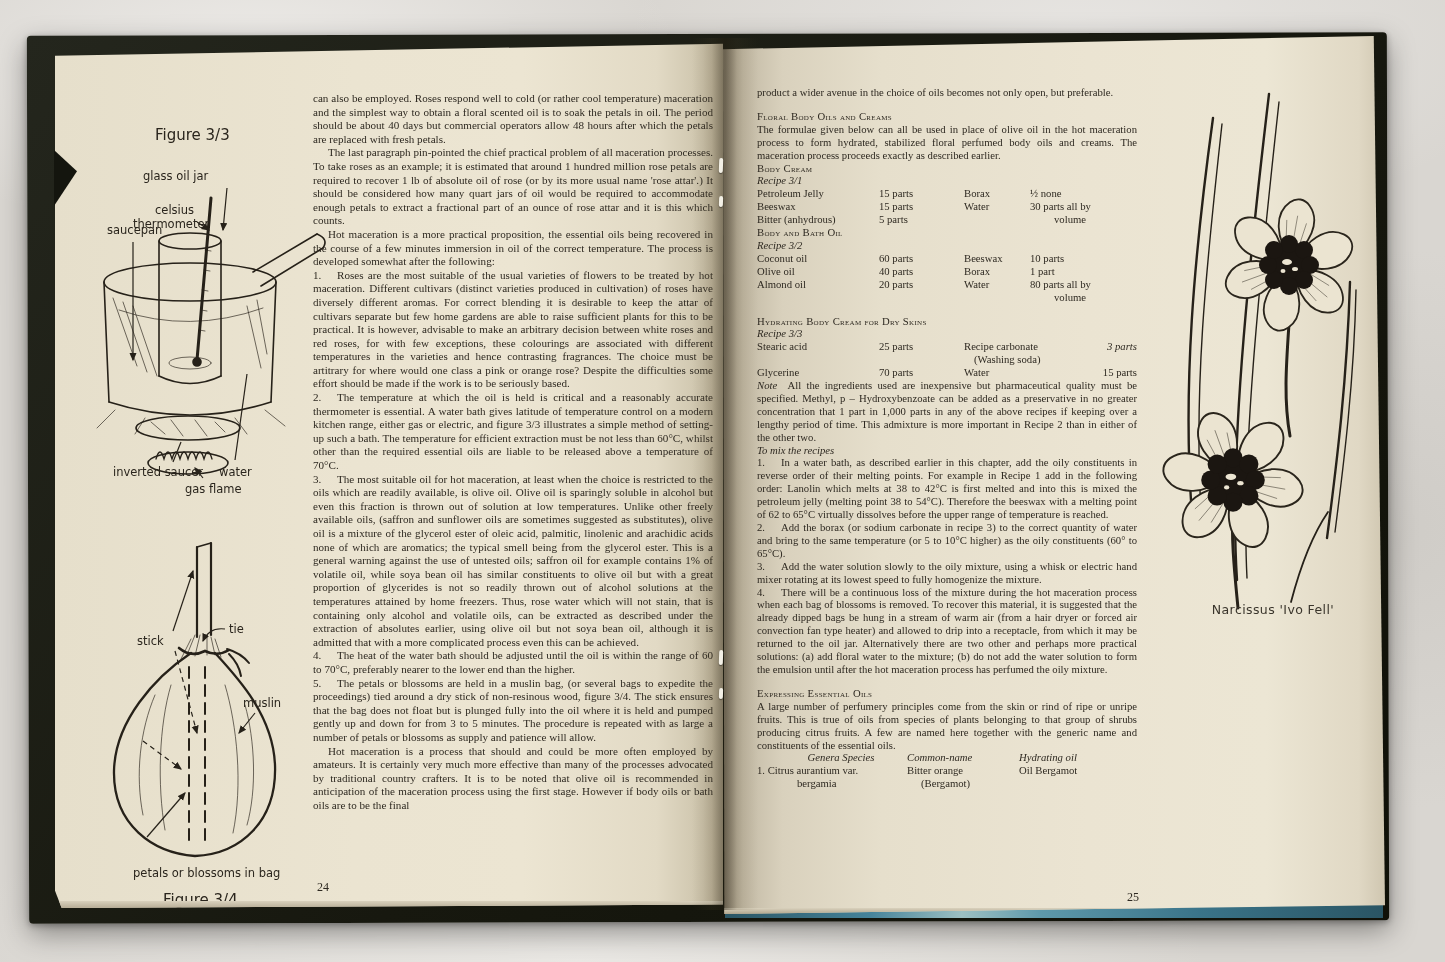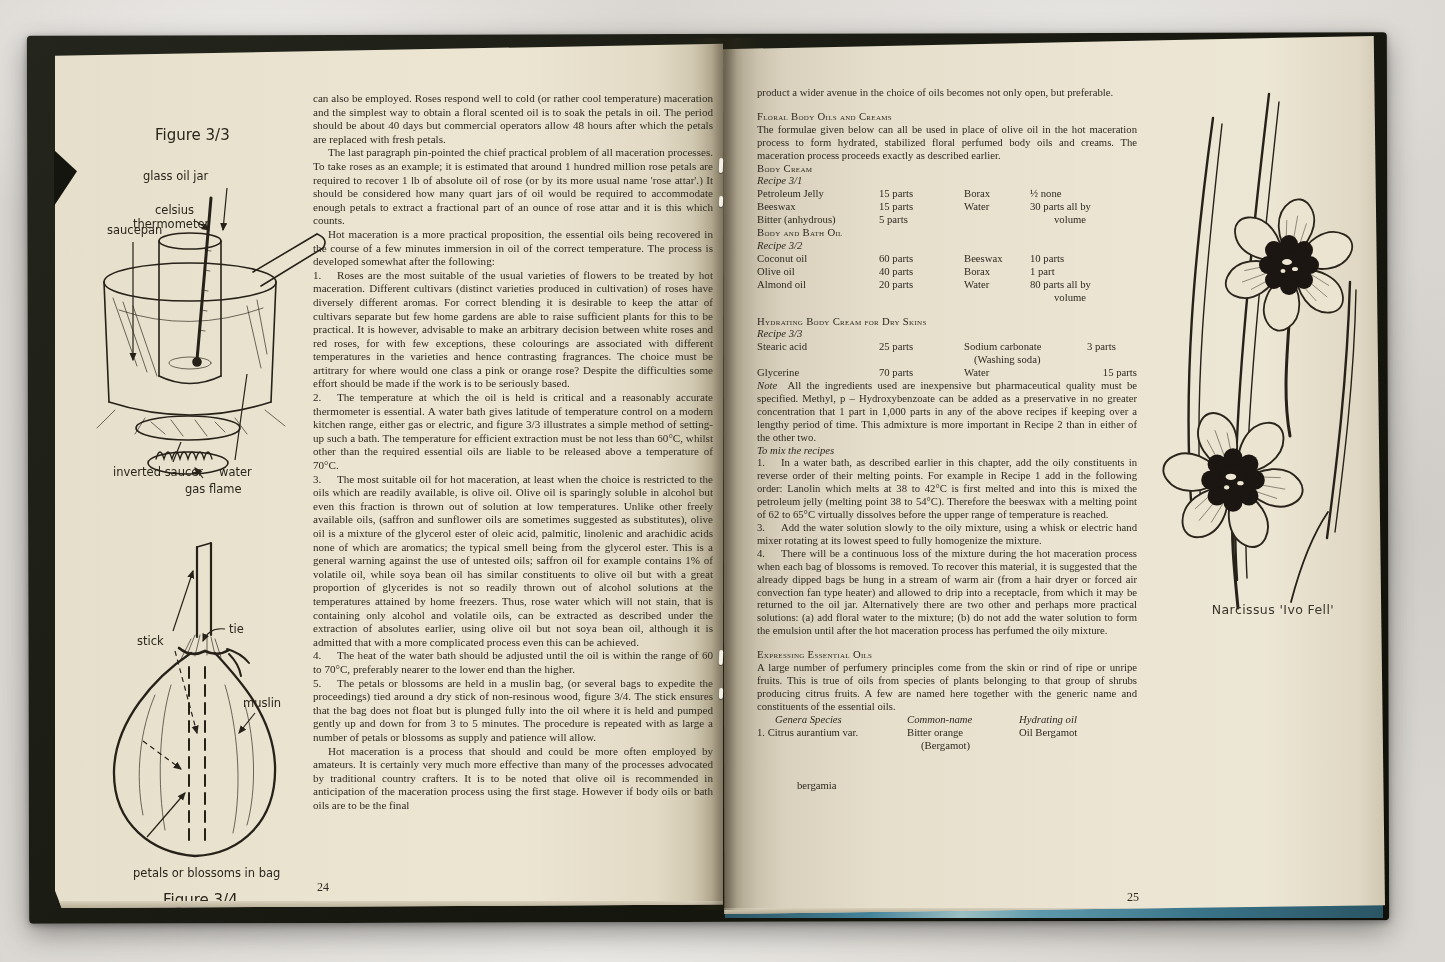--- a/index.html
+++ b/index.html
@@ -60,27 +60,27 @@
   .sc{font-variant:small-caps;letter-spacing:.3px;font-weight:normal;font-size:inherit;margin:0;}
   .it{font-style:italic;}
   .sp{height:11px;}
   .pgnum{position:absolute;font-size:12px;}
   .pg-left{left:262px;top:838px;}
   .pg-right{left:34px;top:830px;width:382px;text-align:right;margin-top:24px;}
 
   
   .rgrid{display:grid;grid-template-columns:122px 85px 66px 107px;}
   .r3grid{display:grid;grid-template-columns:122px 85px 123px 50px;}
-  .r3grid .c4{text-align:left;}
+  .r3grid .c4{text-align:right;font-style:italic;}
   .r3grid .c4r{text-align:right;font-style:normal;}
   .vol{padding-left:24px;}
   .ws{padding-left:10px;}
   .ggrid{display:grid;grid-template-columns:150px 112px 118px;}
-  .gp1{padding-left:18px;}
-  .gp2{padding-left:40px;margin-top:40px;}
+  .gp1{padding-left:18px;text-align:center;}
+  .gp2{padding-left:40px;}
   .gp3{padding-left:14px;}
 
   
   .fig{position:absolute;}
   .fig33{left:30px;top:68px;width:245px;height:400px;}
   .fig34{left:30px;top:493px;width:245px;height:375px;}
   .narc{left:418px;top:44px;width:248px;height:548px;}
   .hand{font-family:"DejaVu Sans",sans-serif;font-size:11.5px;fill:#2a251d;}
   .figtitle{font-family:"DejaVu Sans",sans-serif;font-size:15px;fill:#2a251d;}
   .sketch{stroke:#262119;fill:none;stroke-width:1.6;stroke-linecap:round;}
@@ -257,34 +257,35 @@
           <span></span>
           <span></span>
           <span class="vol">volume</span>
       </div>
       <div class="sp"></div>
       <h4 class="sc">Hydrating Body Cream for Dry Skins</h4>
       <p class="it">Recipe 3/3</p>
       <div class="r3grid">
         <span>Stearic acid</span>
           <span>25 parts</span>
-          <span>Sodium carbonate</span>
+          <span>Recipe carbonate</span>
           <span class="c4">3 parts</span>
         <span></span>
           <span></span>
           <span class="ws">(Washing soda)</span>
           <span></span>
         <span>Glycerine</span>
           <span>70 parts</span>
           <span>Water</span>
           <span class="c4r">15 parts</span>
       </div>
       <p class="j"><span class="it">Note</span>&nbsp;&nbsp;<span>All the ingredients used are inexpensive but pharmaceutical quality must be specified. Methyl, p – Hydroxybenzoate can be added as a preservative in no greater concentration that 1 part in 1,000 parts in any of the above recipes if keeping over a lengthy period of time. This admixture is more important in Recipe 2 than in either of the other two.</span></p>
       <p class="it">To mix the recipes</p>
       <p class="j"><span class="num">1.</span><span>In a water bath, as described earlier in this chapter, add the oily constituents in reverse order of their melting points. For example in Recipe 1 add in the following order: Lanolin which melts at 38 to 42°C is first melted and into this is mixed the petroleum jelly (melting point 38 to 54°C). Therefore the beeswax with a melting point of 62 to 65°C virtually dissolves before the upper range of temperature is reached.</span></p>
+      <p class="j"><span class="num">2.</span><span>Add the borax (or sodium carbonate in recipe 3) to the correct quantity of water and bring to the same temperature (or 5 to 10°C higher) as the oily constituents (60° to 65°C).</span></p>
       <p class="j"><span class="num">3.</span><span>Add the water solution slowly to the oily mixture, using a whisk or electric hand mixer rotating at its lowest speed to fully homogenize the mixture.</span></p>
       <p class="j"><span class="num">4.</span><span>There will be a continuous loss of the mixture during the hot maceration process when each bag of blossoms is removed. To recover this material, it is suggested that the already dipped bags be hung in a stream of warm air (from a hair dryer or forced air convection fan type heater) and allowed to drip into a receptacle, from which it may be returned to the oil jar. Alternatively there are two other and perhaps more practical solutions: (a) add floral water to the mixture; (b) do not add the water solution to form the emulsion until after the hot maceration process has perfumed the oily mixture.</span></p>
       <div class="sp"></div>
       <h4 class="sc">Expressing Essential Oils</h4>
       <p class="j">A large number of perfumery principles come from the skin or rind of ripe or unripe fruits. This is true of oils from species of plants belonging to that group of shrubs producing citrus fruits. A few are named here together with the generic name and constituents of the essential oils.</p>
       <div class="ggrid it">
         <span class="gp1">Genera Species</span>
           <span>Common-name</span>
           <span>Hydrating oil</span>
       </div>

